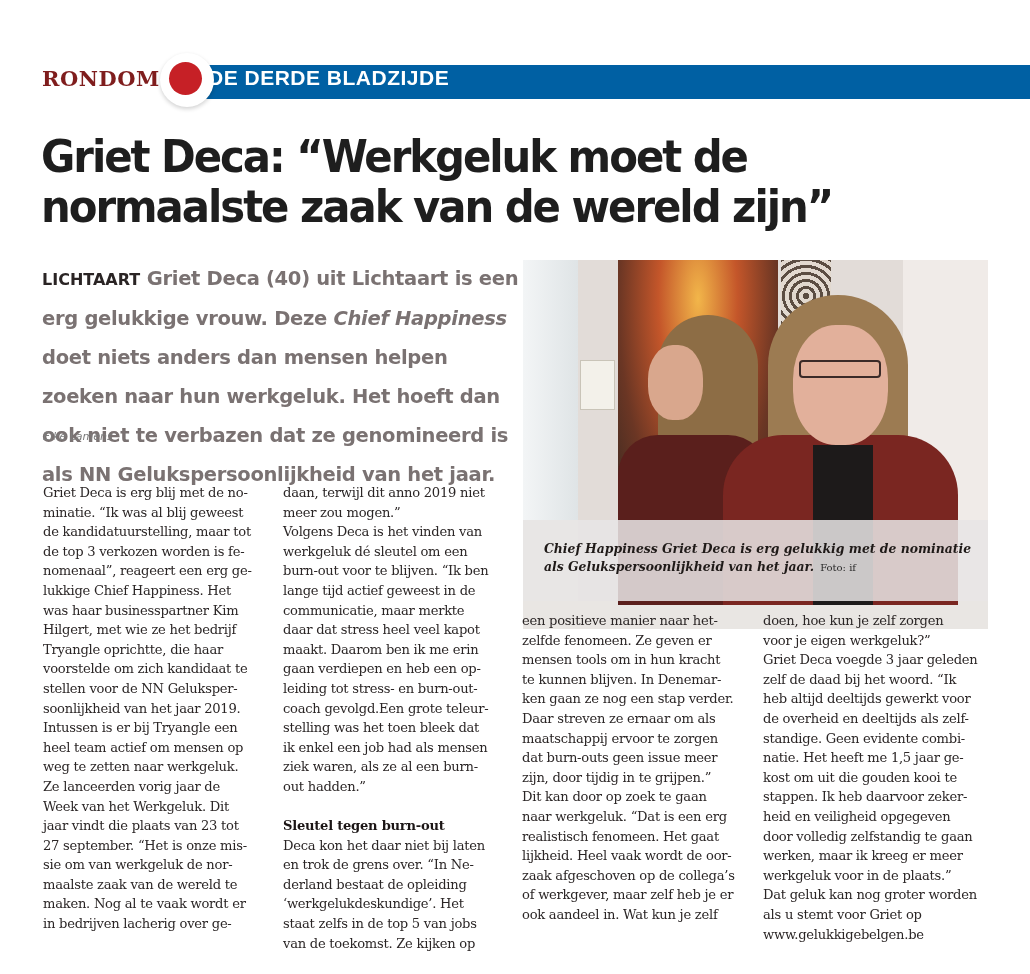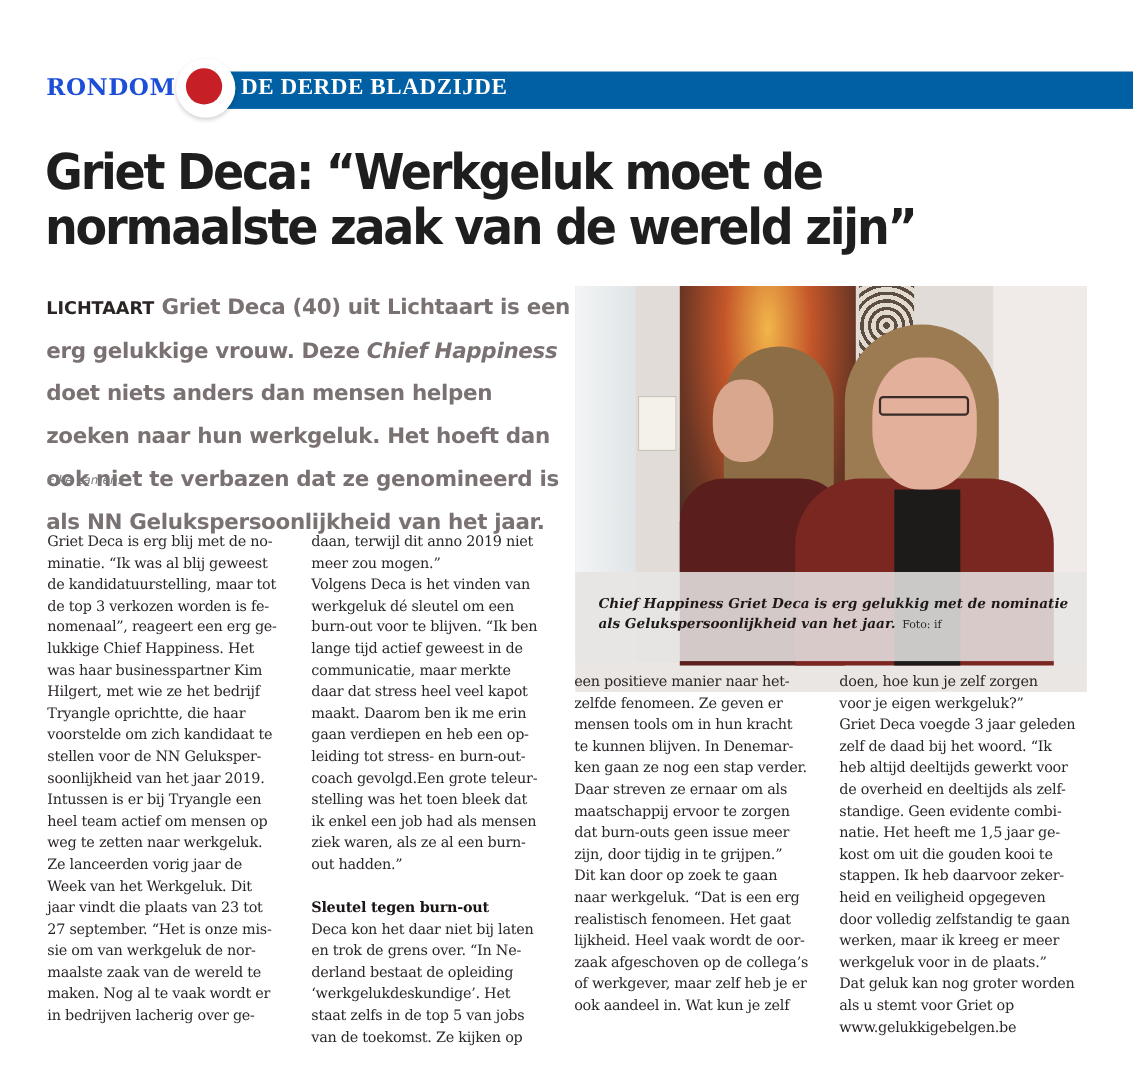--- a/index.html
+++ b/index.html
@@ -1,25 +1,25 @@
 <!DOCTYPE html>
 <html><head>
 <meta charset="utf-8">
 <style>
   * { margin: 0; padding: 0; box-sizing: border-box; }
   html, body { width: 1030px; height: 974px; background: #ffffff; overflow: hidden; }
   body { position: relative; font-family: "DejaVu Serif", serif; color: #2a2a2a; }
 
   
   .section-bar { position: absolute; left: 0; top: 63px; width: 1030px; height: 36px; }
-  .section-left { position: absolute; left: 42px; top: 3px; font-family: "DejaVu Serif", serif; font-weight: bold; font-size: 21px; letter-spacing: 0.5px; color: #1d4ed8; }
+  .section-left { position: absolute; left: 42px; top: 3px; font-family: "DejaVu Serif", serif; font-weight: bold; font-size: 21px; letter-spacing: 0.5px; color: #7f1d1d; }
   .section-dot-ring { position: absolute; left: 160px; top: -10px; width: 54px; height: 54px; border-radius: 50%; background: #ffffff; box-shadow: 0 2px 4px rgba(0,0,0,0.18); }
   .section-dot { position: absolute; left: 169px; top: -1px; width: 33px; height: 33px; border-radius: 50%; background: #c62026; }
   .section-blue { position: absolute; left: 204px; top: 2px; width: 826px; height: 34px; background: #0060a3; }
-  .section-right { position: absolute; left: 208px; top: 3px; font-family: Liberation Serif, serif; font-weight: bold; font-size: 21px; letter-spacing: 0.5px; color: #ffffff; margin-left: 11px; }
+  .section-right { position: absolute; left: 208px; top: 3px; font-family: Liberation Sans, sans-serif; font-weight: bold; font-size: 21px; letter-spacing: 0.5px; color: #ffffff; }
 
   
   .headline { position: absolute; left: 41px; top: 132px; width: 900px; font-family: "DejaVu Sans", sans-serif; font-weight: bold; font-size: 45px; line-height: 50px; color: #1e1e1e; letter-spacing: -2.2px; transform: scaleX(0.93); transform-origin: left top; }
 
   
   .lead { position: absolute; left: 42px; top: 259px; width: 480px; font-family: "DejaVu Sans", sans-serif; font-weight: bold; font-size: 19.5px; line-height: 39px; color: #7a7272; letter-spacing: -0.3px; }
   .lead .dateline { color: #2a2424; font-size: 16px; letter-spacing: 0; }
   .lead em { font-style: italic; }
   .byline { position: absolute; left: 43px; top: 430px; font-family: "DejaVu Sans", sans-serif; font-style: italic; font-size: 11px; color: #7d7d7d; }
 

